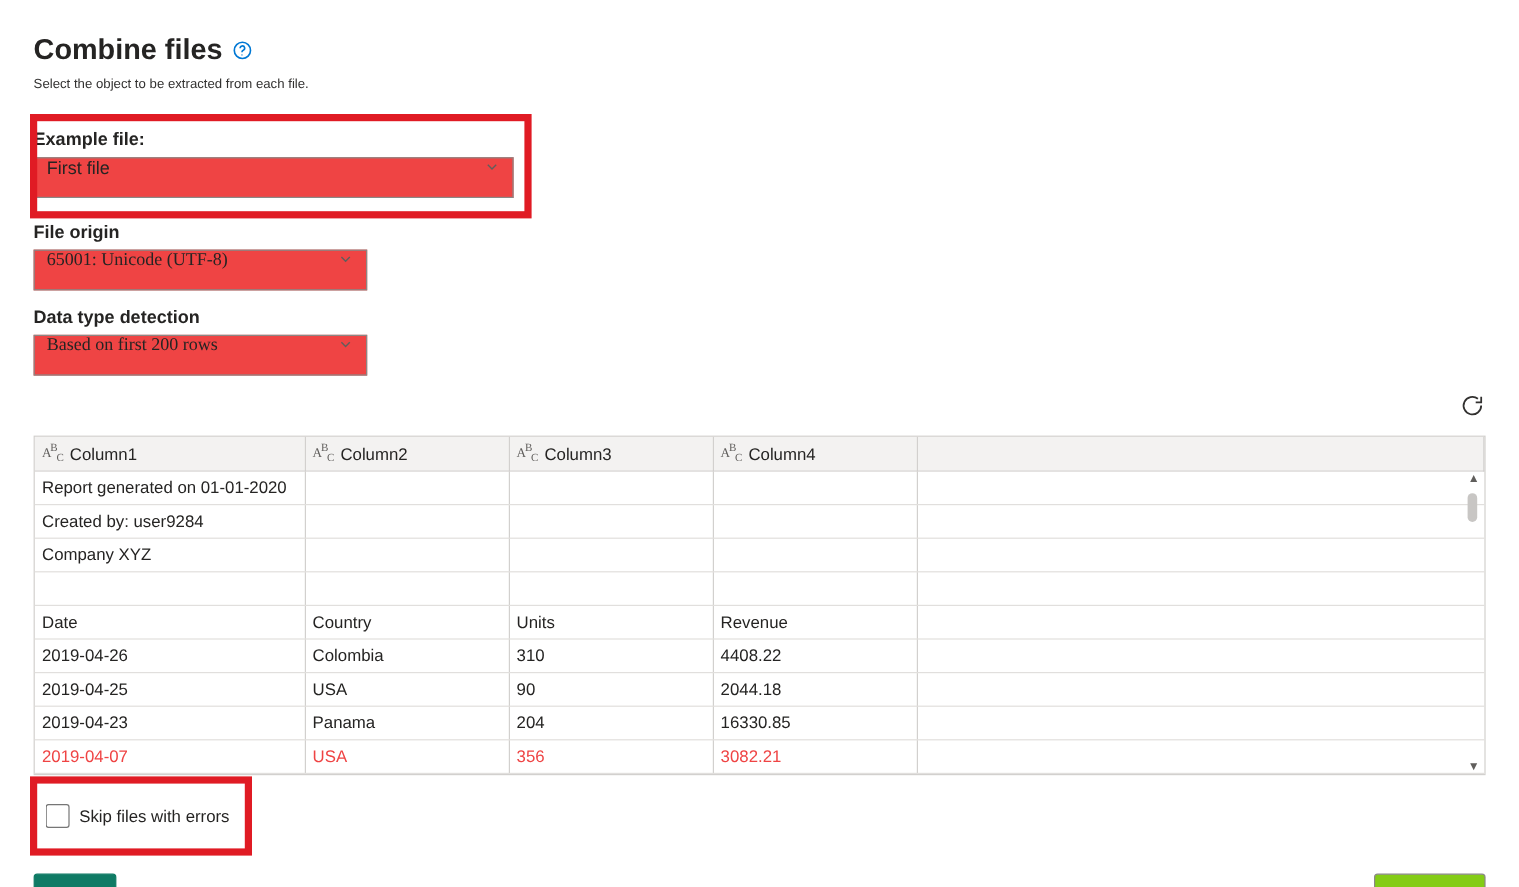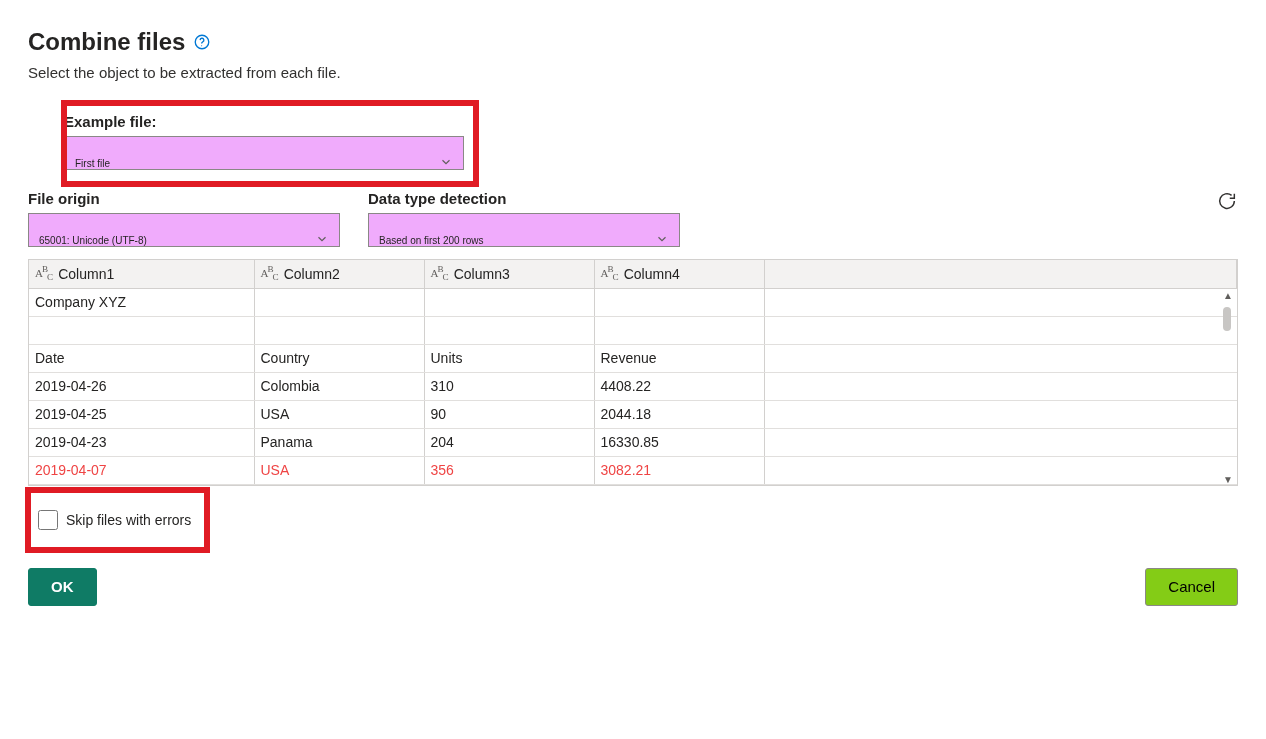--- a/index.html
+++ b/index.html
@@ -7,39 +7,39 @@
     margin: 0;
     padding: 28px;
     font-family: "Segoe UI", Arial, sans-serif;
     font-size: 14px;
     color: #252423;
     background: #fff;
   }
   .title-row { display:flex; align-items:center; gap:8px; margin-bottom:4px;}
   h1 { font-size: 24px; font-weight: 700; margin:0; }
   .help-icon { width:18px; height:18px; color:#0078d4; }
-  .subtitle { font-size:15px; margin-top:8px; margin-bottom:22px; color:#323130;}
+  .subtitle { font-size:11px; margin-top:8px; margin-bottom:22px; color:#323130;}
   .highlight-red { outline:6px solid #e01b24; outline-offset:-3px; }
   .field-group { display:inline-block; vertical-align:top; margin-right:14px; }
   .field-label { font-size:15px; font-weight:600; margin-bottom:6px; display:block;}
   .dropdown {
     border:1px solid #8a8886;
-    background:#f0abfc;
+    background:#ef4444;
     height:34px;
-    display:flex; align-items:flex-end;
+    display:flex; align-items:flex-start;
     padding:0 10px;
     justify-content:space-between;
     cursor:pointer;
-    font-size:10px;
+    font-size:15px;
   }
   .chevron { width:14px; height:14px; }
-  .example-block { display:inline-block; padding:10px 12px 14px 0;margin-left:36px;}
+  .example-block { display:inline-block; padding:10px 12px 14px 0;}
   .example-block .dropdown { width:400px; }
-  .row-dropdowns { display:flex; align-items:flex-start; gap:14px; margin-top:6px; }
-  .row-dropdowns .dropdown { width:312px; }
+  .row-dropdowns { display:flex; align-items:flex-start; gap:14px; margin-top:6px;flex-direction:column; }
+  .row-dropdowns .dropdown { width:278px;font-family:Liberation Serif, serif; }
   .refresh-area { margin-left:auto; display:flex; align-items:flex-end; padding-bottom:2px;}
   .refresh-icon { width:22px; height:22px; cursor:pointer; }
   .grid-wrap { margin-top:12px; border:1px solid #d2d0ce; position:relative; }
   table { border-collapse:collapse; width:100%; table-layout:fixed; }
   th, td {
     border-right:1px solid #d2d0ce;
     border-bottom:1px solid #e1dfdd;
     text-align:left;
     padding:4px 6px;
     font-size:14px;
@@ -146,20 +146,34 @@
             </span></th>
           <th><span class="col-icon">
               <span class="abc-icon">A<sup>B</sup><sub>C</sub></span> 
               <span>Column4</span>
             </span></th>
           <th></th>
         </tr>
     </thead>
     <tbody id="body-rows">
         <tr>
+          <td>Report generated on 01-01-2020</td>
+          <td></td>
+          <td></td>
+          <td></td>
+          <td style="border-right: none;"></td>
+        </tr>
+        <tr>
+          <td>Created by: user9284</td>
+          <td></td>
+          <td></td>
+          <td></td>
+          <td style="border-right: none;"></td>
+        </tr>
+        <tr>
           <td>Company XYZ</td>
           <td></td>
           <td></td>
           <td></td>
           <td style="border-right: none;"></td>
         </tr>
         <tr>
           <td></td>
           <td></td>
           <td></td>

